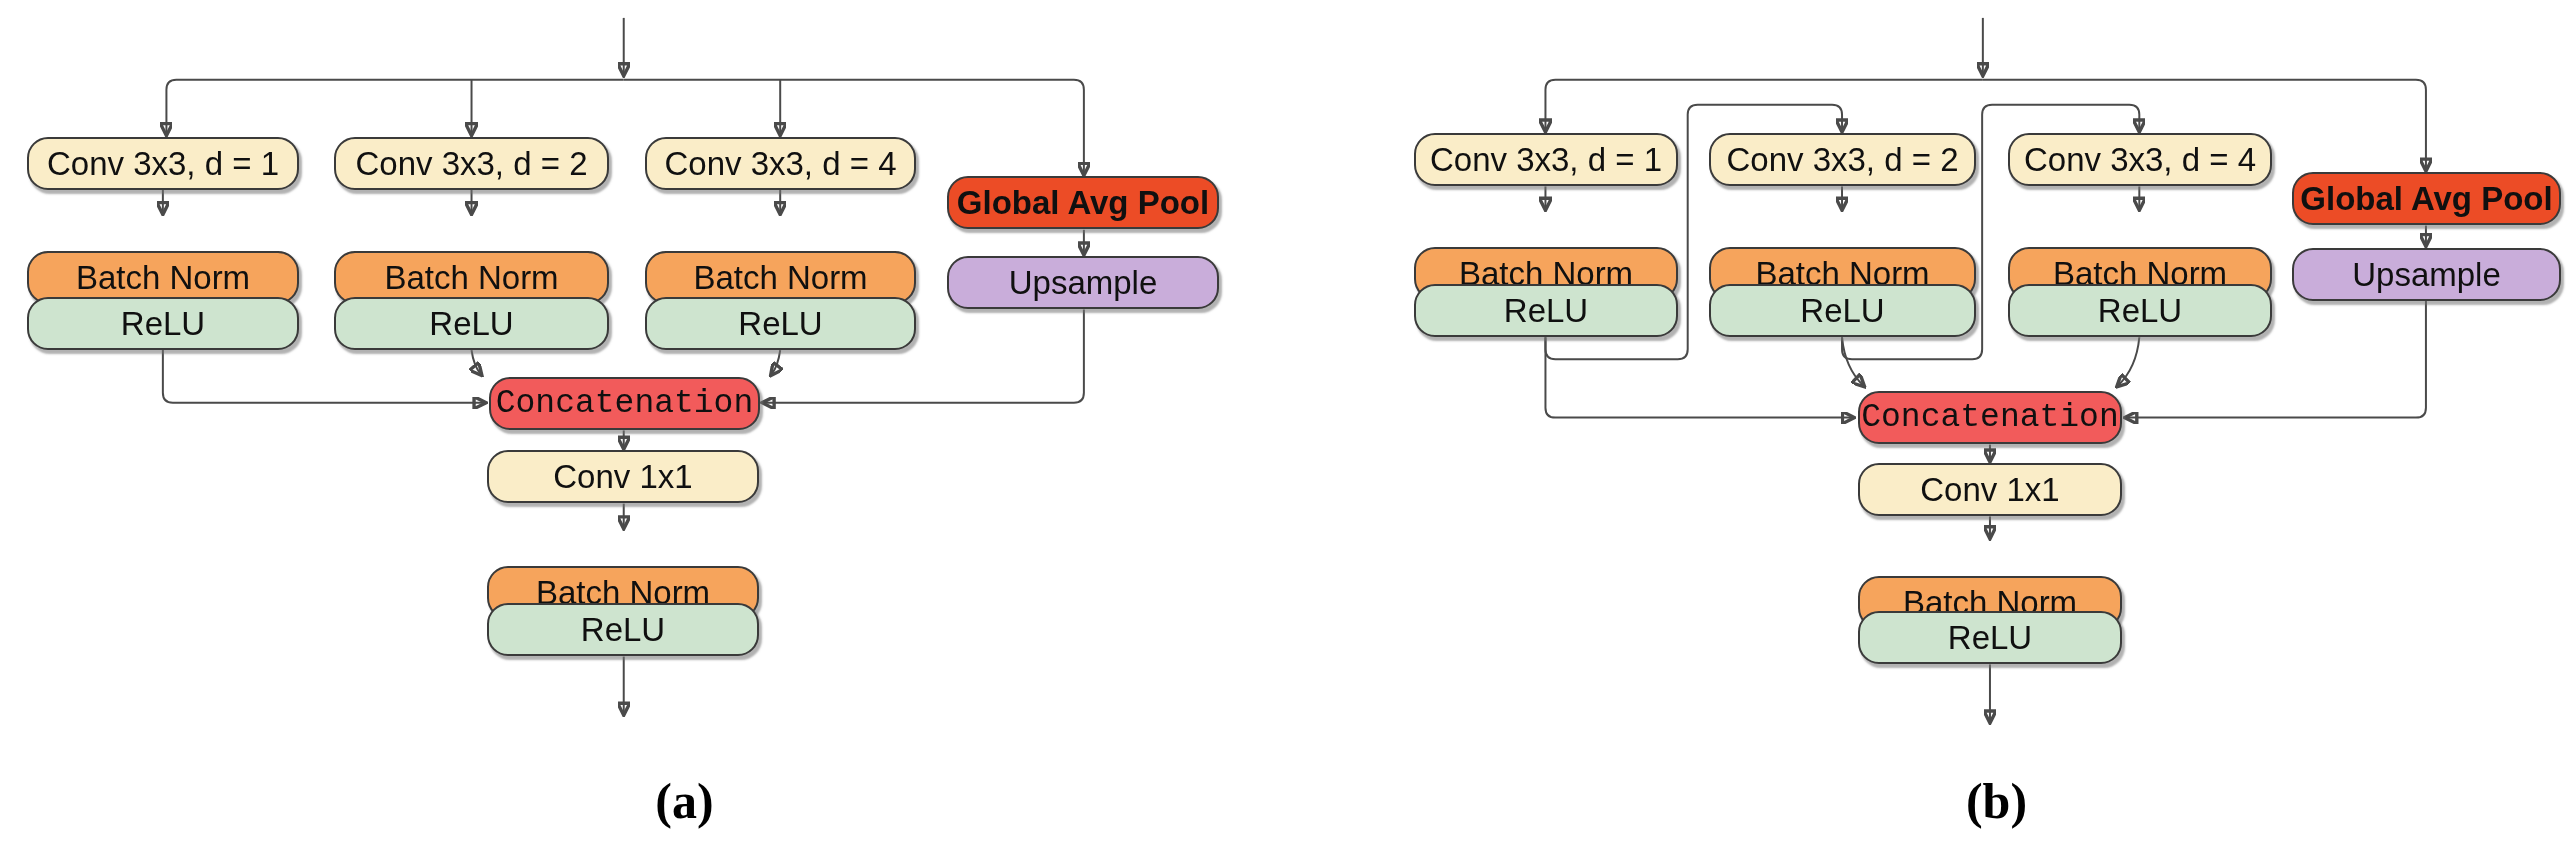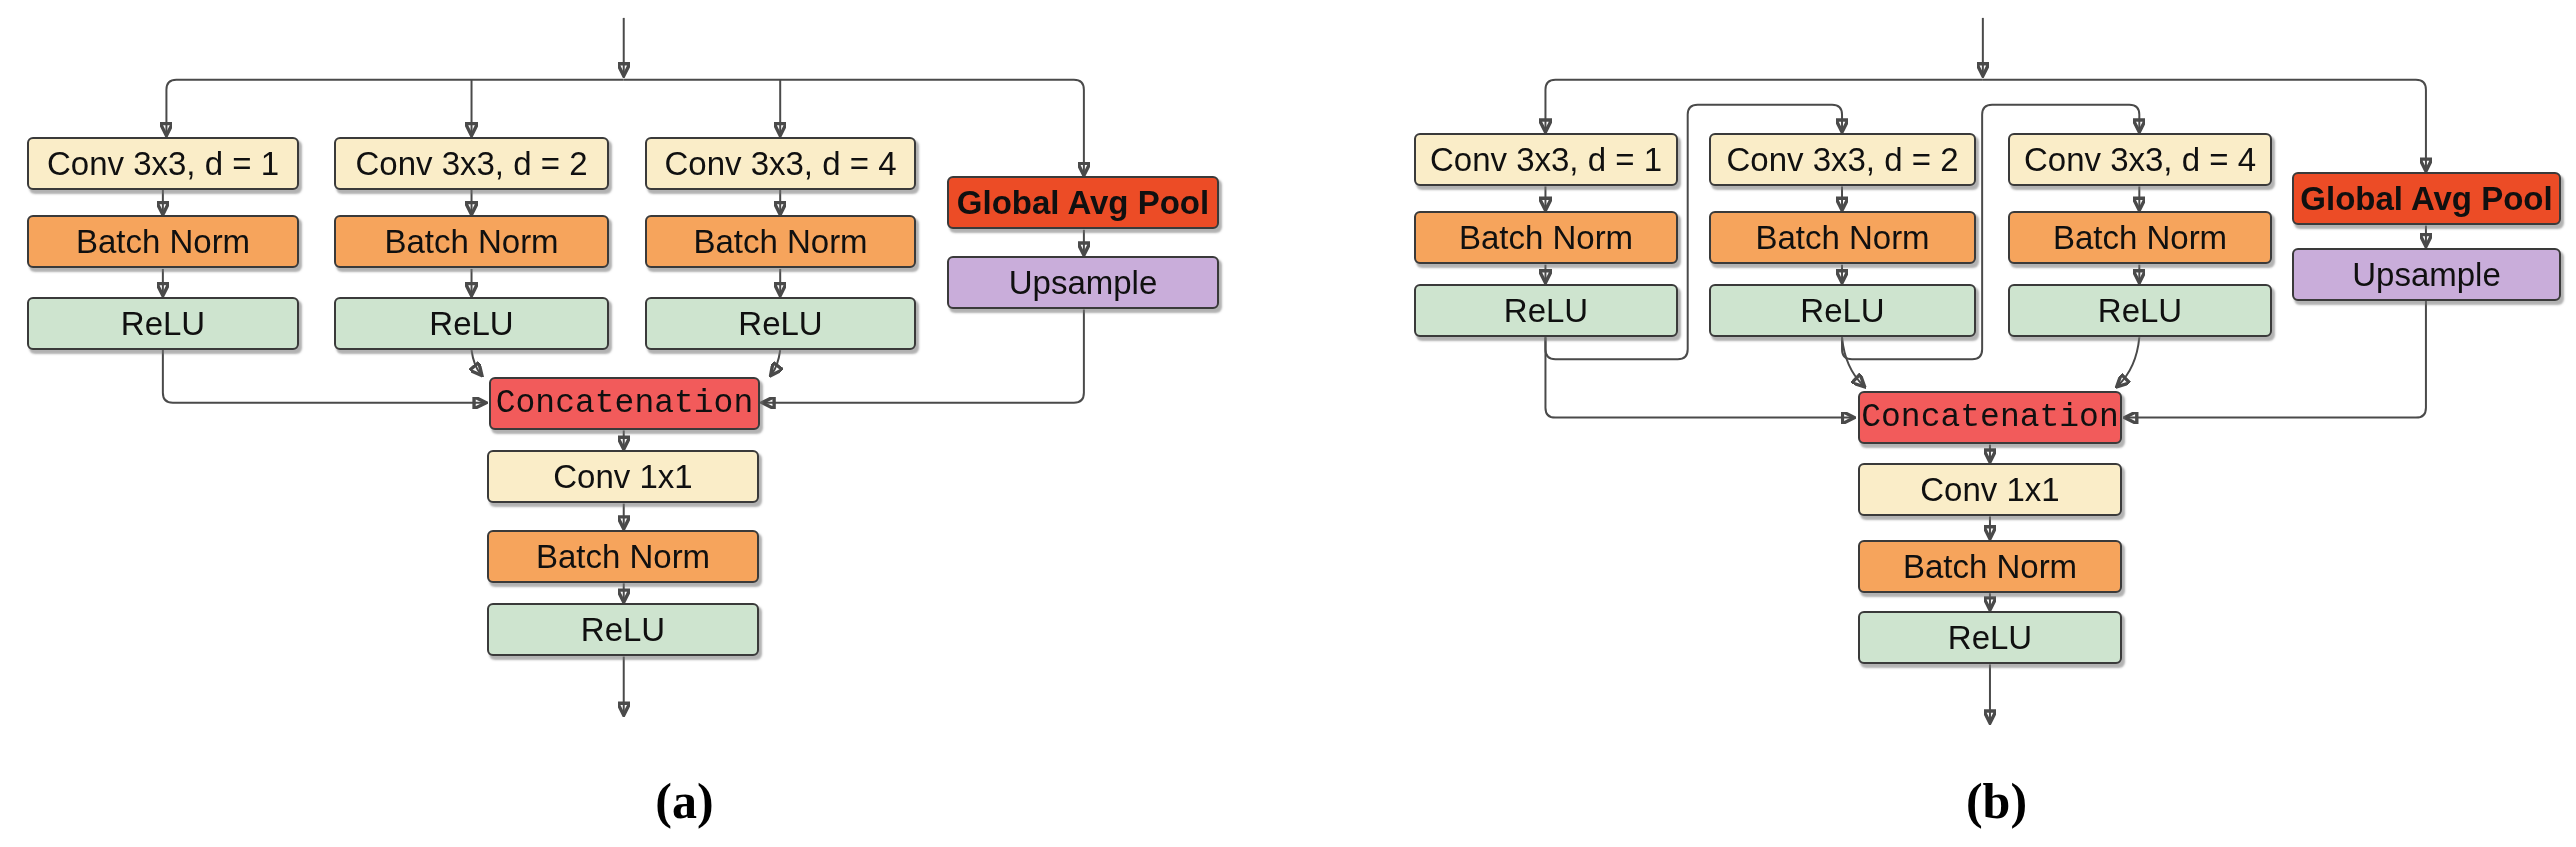--- a/index.html
+++ b/index.html
@@ -1,24 +1,24 @@
 <!DOCTYPE html>
 <html style="--c-conv: #FAEDC8; --c-batch_norm: #F6A45C; --c-relu: #CEE4CF; --c-concat: #F25B5B; --c-global_pool: #EC4C26; --c-upsample: #C9ADDA; --c-edge: #4a4a4a; --c-arrowhead: #141414; --c-text: #101010; --c-background: #ffffff;font-size:11.4px"><head>
 <meta charset="utf-8">
 <style>
   html,body{margin:0;padding:0;background:#fff;}
   #canvas{position:relative;width:2576px;height:848px;background:var(--c-background,#fff);overflow:hidden;
           font-family:"Liberation Sans",sans-serif;}
   #edges{position:absolute;left:0;top:0;width:2576px;height:848px;}
   #edges path{fill:none;stroke:var(--c-edge,#4a4a4a);stroke-width:2.8px;}
   .node{position:absolute;box-sizing:border-box;display:flex;align-items:center;justify-content:center;
-        border:2.1px solid #3a3a3a;border-radius:6px;font-size:33px;color:var(--c-text,#101010);
+        border:2.1px solid #3a3a3a;border-radius:21px;font-size:33px;color:var(--c-text,#101010);
         box-shadow:2.8px 3.6px 2.1px rgba(115,115,115,.55);white-space:nowrap;}
   .cream {background:var(--c-conv,#FAEDC8);}
-  .orange{background:var(--c-batch_norm,#F6A45C);}
+  .orange{background:var(--c-batch_norm,#F6A45C);margin-top:36px;}
   .green {background:var(--c-relu,#CEE4CF);text-align:center;}
   .red   {background:var(--c-concat,#F25B5B);font-family:Liberation Mono, monospace;}
   .pool  {background:var(--c-global_pool,#EC4C26);font-weight:bold;}
   .purple{background:var(--c-upsample,#C9ADDA);}
   .caption{position:absolute;width:213px;text-align:center;font-family:"Liberation Serif",serif;
            font-weight:700;font-size:50px;color:#000;}
 </style>
 </head>
 <body>
 

